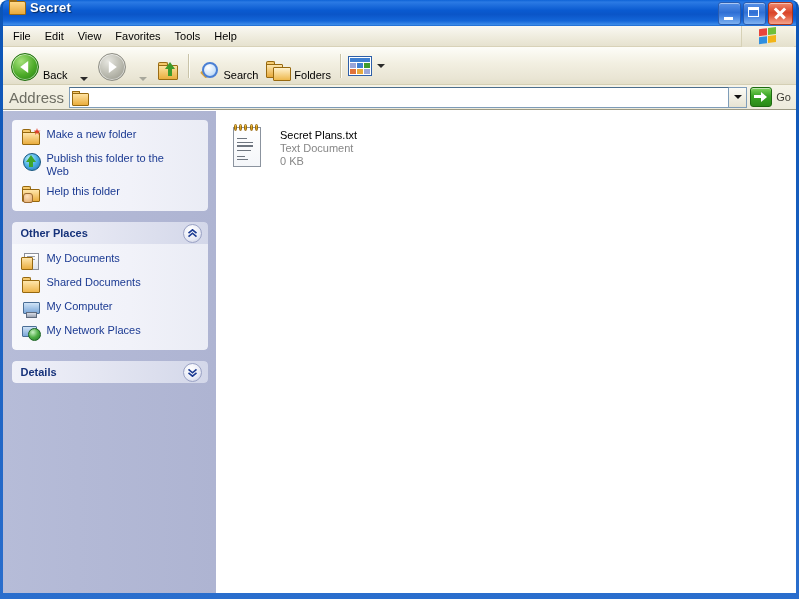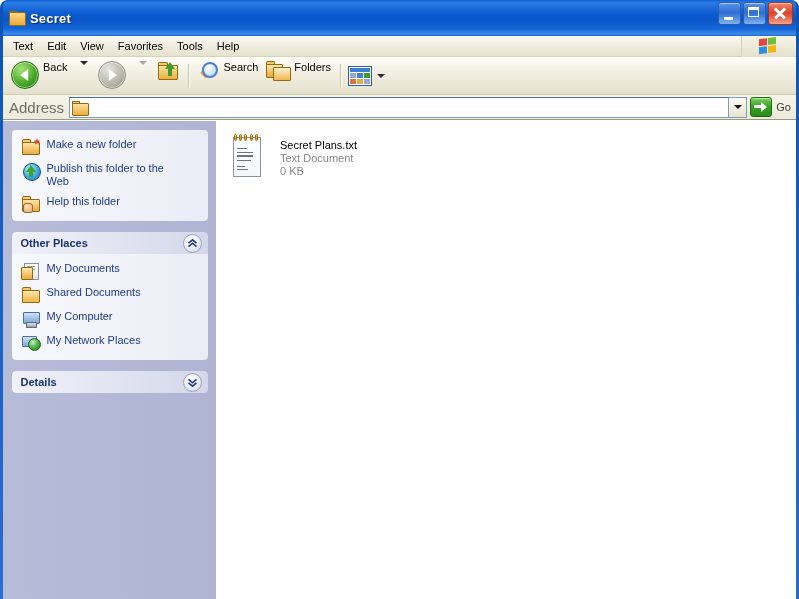--- a/index.html
+++ b/index.html
@@ -17,27 +17,27 @@
     left: 0; top: 0; width: 799px; height: 599px;
     box-sizing: border-box;
     background: linear-gradient(to bottom, #0b54b5 0%, #2a6ecd 100%);
     border-radius: 8px 8px 0 0;
     padding: 0 3px 3px 3px;
   }
 
   
   .titlebar {
     position: relative;
-    height: 36px;
+    height: 26px;
     border-radius: 6px 6px 0 0;
     background: linear-gradient(to bottom,
        #0f63d6 0%, #2b7ae4 8%, #0a5ad0 40%, #0a55c8 55%,
        #1466d8 80%, #3b8ae8 94%, #1b6ad0 100%);
     display: flex;
-    align-items: center;
+    align-items: flex-start;
     overflow: hidden;
   }
   .title-folder-icon {
     width: 16px; height: 14px;
     margin-left: 6px; margin-right: 5px;
     position: relative;
     flex: 0 0 auto;
   }
   .title-folder-icon .back {
     position: absolute; left: 0; top: 1px;
@@ -147,21 +147,21 @@
   
   .toolbar {
     height: 37px;
     background: linear-gradient(to bottom, #fdfdf8 0%, #f2efe1 45%, #e9e5d4 85%, #e3dfca 100%);
     display: flex;
     align-items: center;
     border-bottom: 1px solid #d4cfb4;
     padding-left: 4px;
   }
   .tb-btn {
-    display: flex; align-items: flex-start;
+    display: flex; align-items: flex-end;
     height: 30px; padding: 0 4px;
     border-radius: 3px;
   }
   .tb-label { font-size: 11px; color: #000; margin-left: 4px; }
   .tb-sep {
     width: 1px; height: 24px;
     background: #c9c3a8;
     margin: 0 5px;
     box-shadow: 1px 0 0 #fdfdf6;
   }
@@ -666,21 +666,21 @@
       <div class="tbtn close">
           <span class="glyph"></span>
           <span class="glyph2"></span>
         </div>
     </div>
   </div>
 
   <div class="client">
 
     <div class="menubar">
-      <div class="menu-item">Text</div>
+      <div class="menu-item">File</div>
       <div class="menu-item">Edit</div>
       <div class="menu-item">View</div>
       <div class="menu-item">Favorites</div>
       <div class="menu-item">Tools</div>
       <div class="menu-item">Help</div>
       <div class="menu-logo">
         <span class="winflag">
             <i class="q1"></i>
             <i class="q2"></i>
             <i class="q3"></i>

